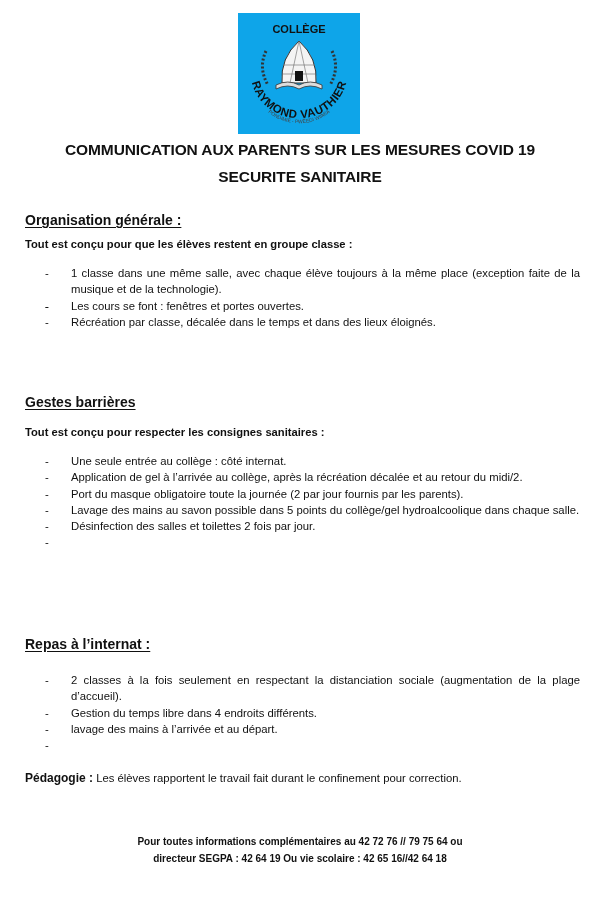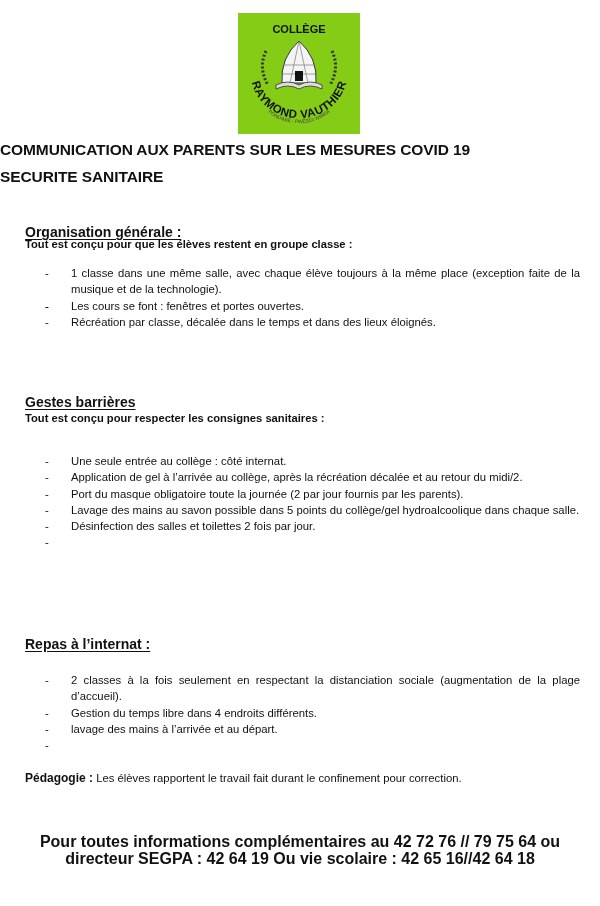--- a/index.html
+++ b/index.html
@@ -3,25 +3,25 @@
 <meta charset="utf-8">
 <style>
   html, body { margin: 0; padding: 0; background: #ffffff; }
   body {
     width: 600px; height: 906px; position: relative; overflow: hidden;
     font-family: "Liberation Sans", "DejaVu Sans", sans-serif;
     color: #111;
   }
   .logo {
     position: absolute; left: 238px; top: 13px; width: 122px; height: 121px;
-    background: #84cc16;
+    background: #0ea5e9;
   }
   .logo svg { display: block; }
   .title {
-    position: absolute; left: 0; width: 600px; text-align: left;
+    position: absolute; left: 0; width: 600px; text-align: center;
     font-weight: bold; font-size: 15.5px; letter-spacing: -0.1px;
   }
   .t1 { top: 141px; }
   .t2 { top: 168px; }
   .section-h {
     position: absolute; left: 25px; font-weight: bold; font-size: 14px;
     text-decoration: underline; text-underline-offset: 2px;
   }
   .intro {
     position: absolute; left: 25px; font-weight: bold; font-size: 11.2px;
@@ -31,21 +31,21 @@
     position: relative; padding-left: 31px; font-size: 11.3px; line-height: 16.3px;
     text-align: justify;
   }
   .list li .dash { position: absolute; left: 5px; top: 0; }
   .ped {
     position: absolute; left: 25px; top: 771px; font-size: 11.3px; white-space: nowrap;
   }
   .ped .ph { font-weight: bold; font-size: 12px; text-underline-offset: 2px; }
   .footer {
     position: absolute; left: 0; width: 600px; top: 833px; text-align: center;
-    font-weight: bold; font-size: 16px; line-height: 17px;
+    font-weight: bold; font-size: 10px; line-height: 17px;
   }
 </style>
 </head>
 <body>
 
 <div class="logo">
   <svg width="122" height="121" viewBox="0 0 122 121">
     <defs>
       <path id="arcName" d="M 14 70 A 48 44 0 0 0 108 70"></path>
       <path id="arcSub" d="M 20 86 A 44 38 0 0 0 102 86"></path>
@@ -65,31 +65,31 @@
     </text>
     <text font-family="Liberation Sans, sans-serif" font-size="5" fill="#444">
       <textPath href="#arcSub" startOffset="50%" text-anchor="middle">PONDIMIÉ - PWËEDI WIIMîA</textPath>
     </text>
   </svg>
 </div>
 
 <div class="title t1">COMMUNICATION AUX PARENTS SUR LES MESURES COVID 19</div>
 <div class="title t2">SECURITE SANITAIRE</div>
 
-<div class="section-h" style="top:224px;text-decoration:underline;">Organisation générale :</div>
+<div class="section-h" style="top:212px;text-decoration:underline;">Organisation générale :</div>
 <div class="intro" style="top:238px;">Tout est conçu pour que les élèves restent en groupe classe :</div>
 <ul class="list" style="top:265px;">
   <li><span class="dash">-</span><span>1 classe dans une même salle, avec chaque élève toujours à la même place (exception faite de la musique et de la technologie).</span></li>
   <li><span class="dash">-</span></li>
   <li><span class="dash">-</span><span>Les cours se font : fenêtres et portes ouvertes.</span></li>
   <li><span class="dash">-</span><span>Récréation par classe, décalée dans le temps et dans des lieux éloignés.</span></li>
 </ul>
 
 <div class="section-h" style="top:394px;">Gestes barrières</div>
-<div class="intro" style="top:412px;text-align:right;">Tout est conçu pour respecter les consignes sanitaires :</div>
+<div class="intro" style="top:426px;text-align:right;">Tout est conçu pour respecter les consignes sanitaires :</div>
 <ul class="list" style="top:453px;">
   <li><span class="dash">-</span><span>Une seule entrée au collège : côté internat.</span></li>
   <li><span class="dash">-</span><span>Application de gel à l’arrivée au collège, après la récréation décalée et au retour du midi/2.</span></li>
   <li><span class="dash">-</span><span>Port du masque obligatoire toute la journée (2 par jour fournis par les parents).</span></li>
   <li><span class="dash">-</span><span>Lavage des mains au savon possible dans 5 points du collège/gel hydroalcoolique dans chaque salle.</span></li>
   <li><span class="dash">-</span><span>Désinfection des salles et toilettes 2 fois par jour.</span></li>
   <li><span class="dash">-</span></li>
 </ul>
 
 <div class="section-h" style="top:636px;">Repas à l’internat :</div>

